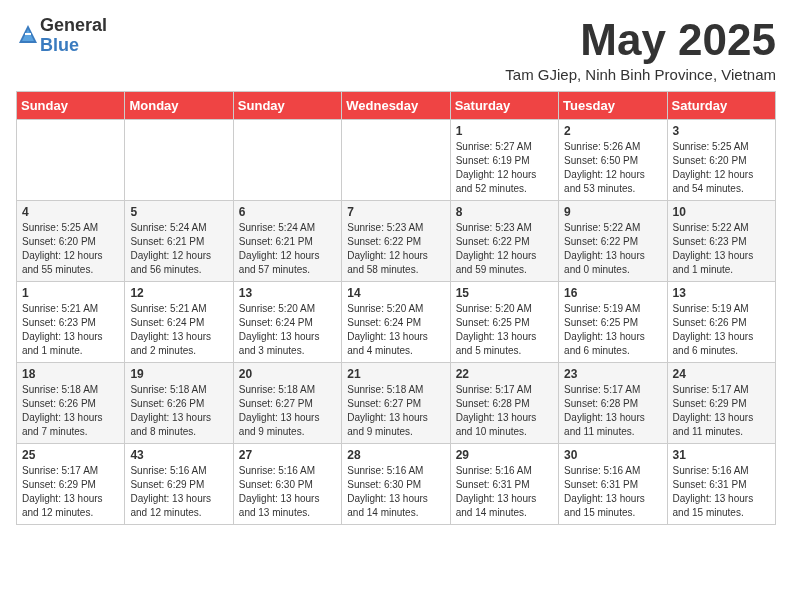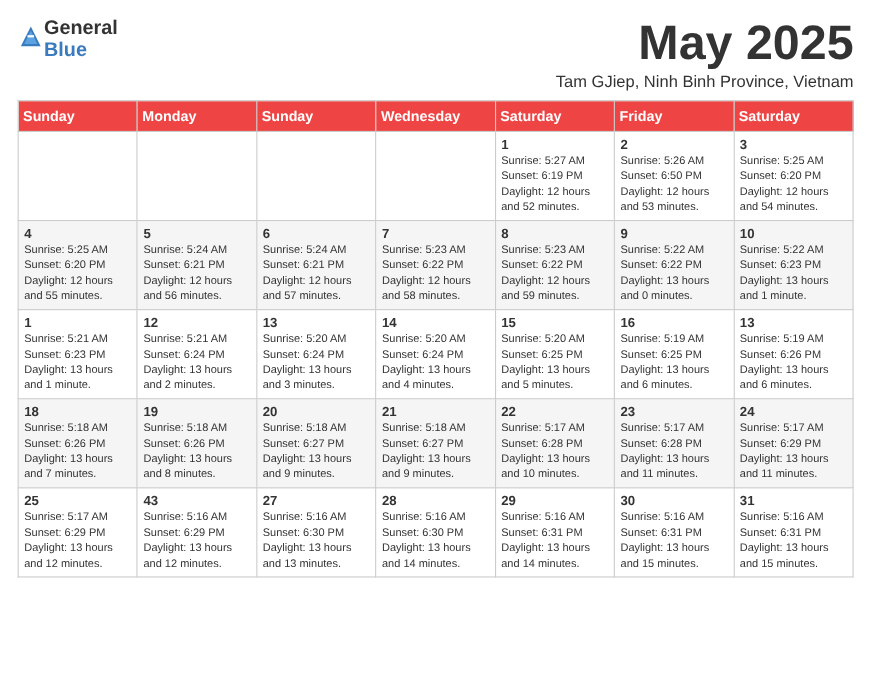--- a/index.html
+++ b/index.html
@@ -113,21 +113,21 @@
 </div>
 
 <table class="calendar">
   <thead>
     <tr>
     <th>Sunday</th>
         <th>Monday</th>
         <th>Sunday</th>
         <th>Wednesday</th>
         <th>Saturday</th>
-        <th>Friday</th>
+        <th>Tuesday</th>
         <th>Saturday</th>
       </tr>
   </thead>
   <tbody id="calendar-body">
   <tr>
         <td class="empty"></td>
         <td class="empty"></td>
         <td class="empty"></td>
         <td class="empty"></td>
         <td>

